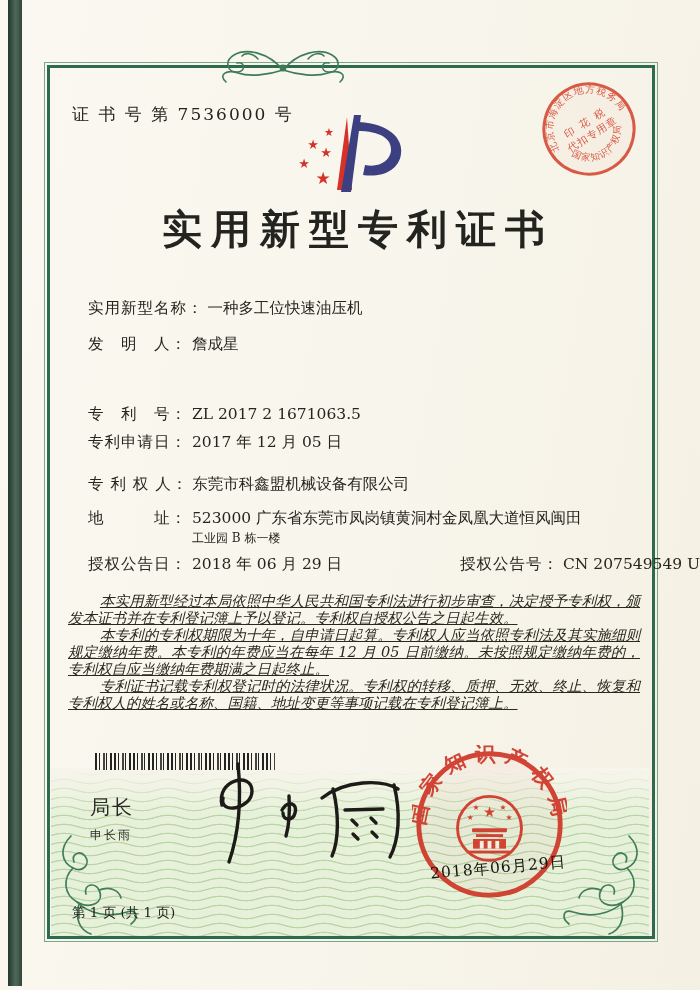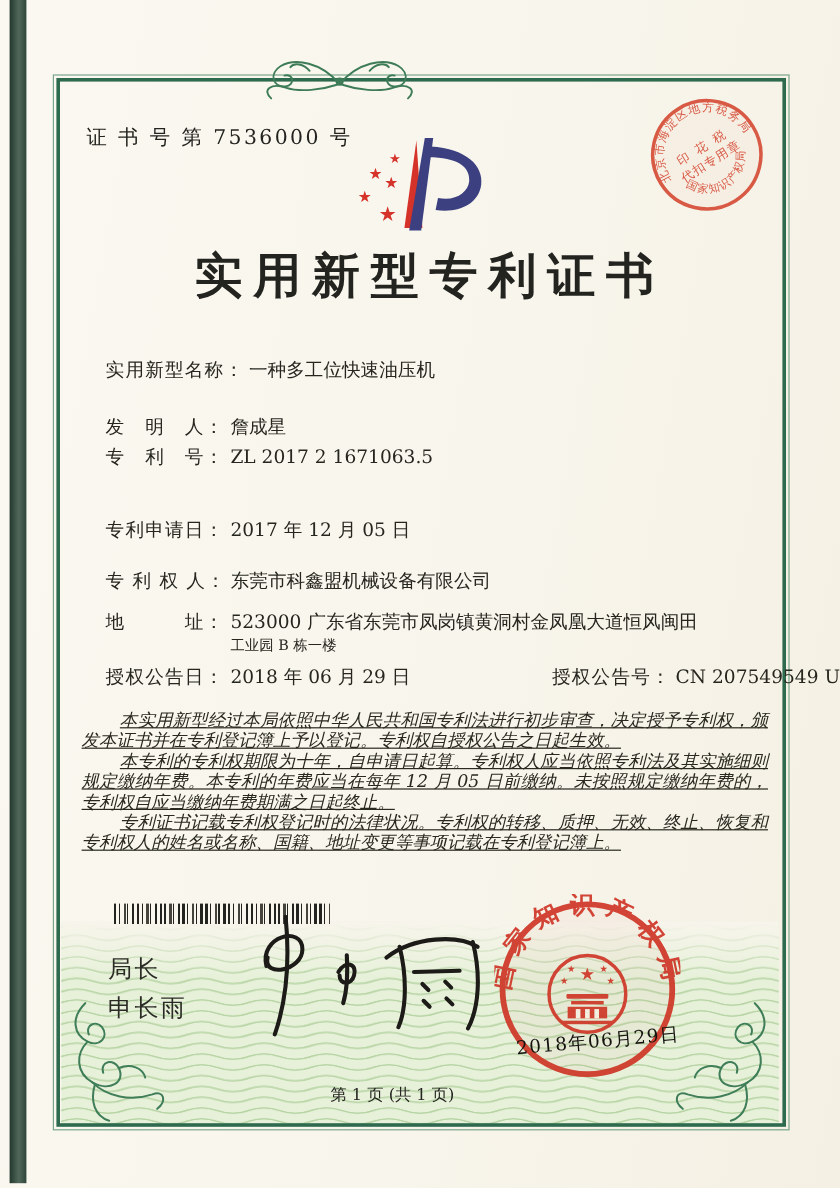--- a/index.html
+++ b/index.html
@@ -29,30 +29,30 @@
   .paras{position:absolute;left:68px;top:593px;width:572px;font-size:14.5px;line-height:17px;
          text-align:justify;color:#29291f;font-style:italic;text-decoration:underline;}
   .paras p{margin:0;text-indent:2.2em;}
   .barcode{position:absolute;left:95px;top:753px;width:180px;height:17px;
     background:repeating-linear-gradient(90deg,
       #23231f 0 2px,rgba(0,0,0,0) 2px 4px,#23231f 4px 5px,rgba(0,0,0,0) 5px 8px,
       #45453e 8px 10px,rgba(0,0,0,0) 10px 11px,#23231f 11px 12px,rgba(0,0,0,0) 12px 15px,
       #23231f 15px 17px,rgba(0,0,0,0) 17px 19px);}
   .sig-title{position:absolute;left:90px;top:794px;font-size:20px;letter-spacing:2px;
              font-family:"DejaVu Sans", sans-serif;color:#2b2b25;}
-  .sig-name{position:absolute;left:90px;top:827px;font-size:20px;letter-spacing:2px;
+  .sig-name{position:absolute;left:90px;top:827px;font-size:12px;letter-spacing:2px;
             font-family:"DejaVu Sans", sans-serif;color:#2b2b25;}
   .signature{position:absolute;left:182px;top:758px;width:235px;height:112px;}
   .main-seal{position:absolute;left:412px;top:745px;width:155px;height:155px;opacity:.92;}
   .seal-date{position:absolute;left:430px;top:857px;width:150px;font-size:15.5px;color:#14130f;
              letter-spacing:1px;transform:rotate(-5deg);}
   .corner-seal{position:absolute;left:540px;top:80px;width:98px;height:98px;
                transform:rotate(-32deg);opacity:.88;}
-  .footer{position:absolute;left:44px;top:904px;width:566px;text-align:center;
-          font-size:13.5px;color:#23231f;}
+  .footer{position:absolute;left:44px;top:904px;width:566px;text-align:left;
+          font-size:13.5px;color:#23231f;padding-left:28px;}
   .orn-top{position:absolute;left:198px;top:42px;width:170px;height:44px;}
   .orn-bl{position:absolute;left:49px;top:834px;width:92px;height:106px;}
   .orn-br{position:absolute;left:559px;top:834px;width:92px;height:106px;transform:scaleX(-1);}
 </style>
 </head>
 <body>
 
 <div class="photo">
   <div class="spine"></div>
 
@@ -118,24 +118,24 @@
       <text x="11" y="58" font-size="13">★</text>
       <text x="30" y="74" font-size="17">★</text>
     </g>
   </svg>
 
   <div class="title">实用新型专利证书</div>
 
   <div class="frow" style="top:298px">
     <span class="flabel">实用新型名称：</span><span class="fvalue">一种多工位快速油压机</span>
   </div>
-  <div class="frow" style="top:346px">
+  <div class="frow" style="top:334px">
     <span class="flabel">发　明　人：</span><span class="fvalue">詹成星</span>
   </div>
-  <div class="frow" style="top:371px">
+  <div class="frow" style="top:404px">
     <span class="flabel">专　利　号：</span><span class="fvalue">ZL 2017 2 1671063.5</span>
   </div>
   <div class="frow" style="top:432px">
     <span class="flabel">专利申请日：</span><span class="fvalue">2017 年 12 月 05 日</span>
   </div>
   <div class="frow" style="top:474px">
     <span class="flabel">专 利 权 人：</span><span class="fvalue">东莞市科鑫盟机械设备有限公司</span>
   </div>
   <div class="frow" style="top:508px">
     <span class="flabel">地　　　址：</span><span class="fvalue">523000 广东省东莞市凤岗镇黄洞村金凤凰大道恒风闽田</span>

